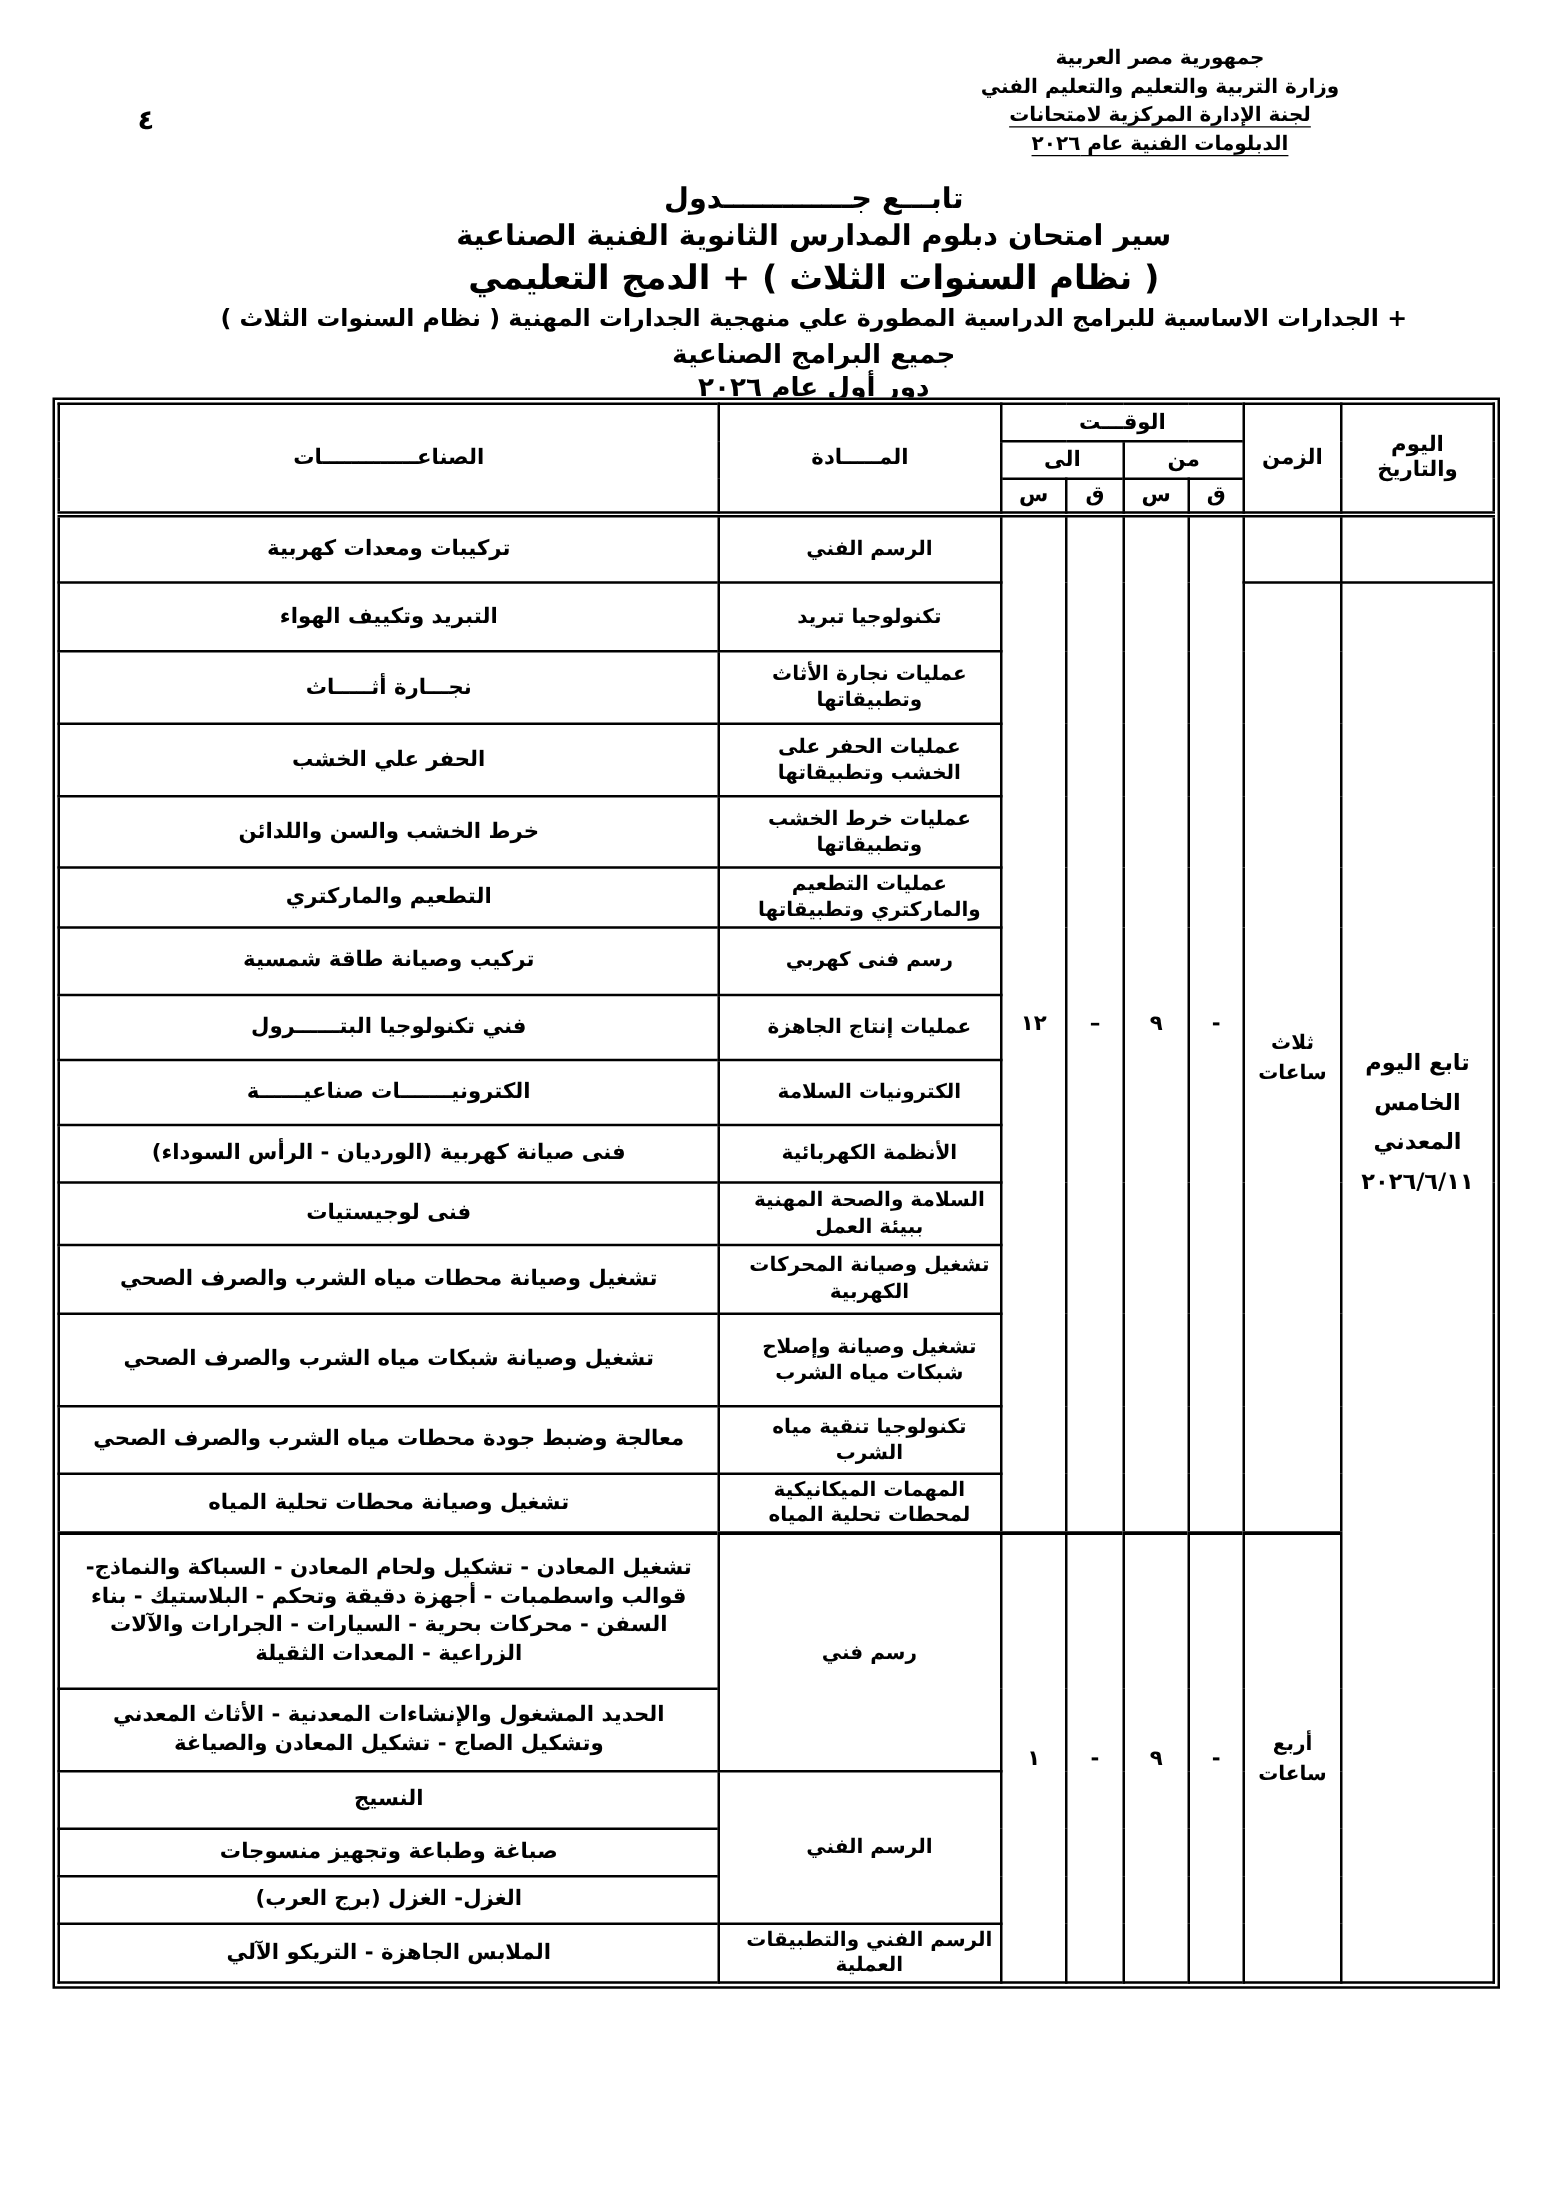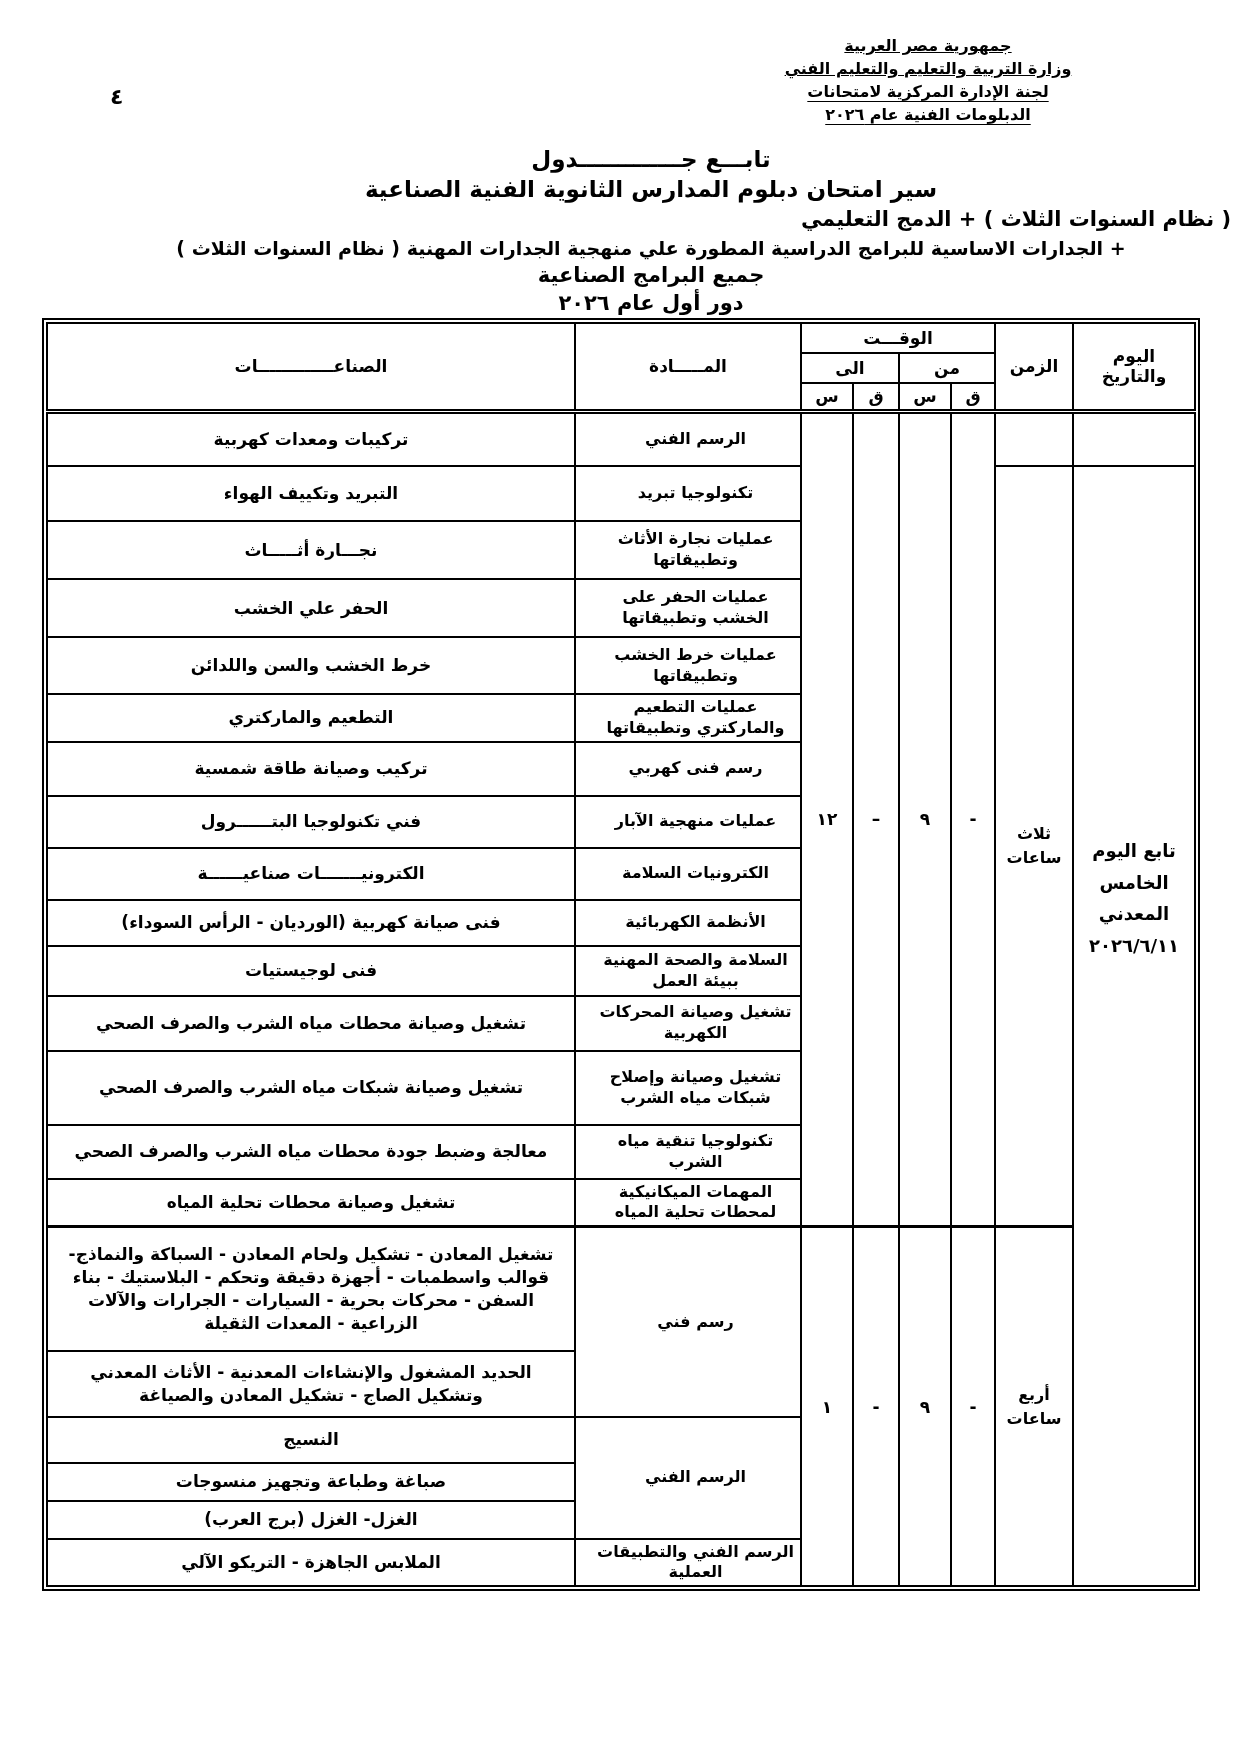--- a/index.html
+++ b/index.html
@@ -4,26 +4,26 @@
 <style>
   html,body { margin:0; padding:0; background:#e8e8e8; }
   .page {
     position:relative; width:1241px; height:1755px; margin:0 auto;
     background:#ffffff; color:#000;
     font-family:"DejaVu Sans", sans-serif; font-weight:bold;
     direction:rtl; overflow:hidden;
   }
   .page-number { position:absolute; top:84px; left:110px; font-size:22px; direction:ltr; }
   .letterhead { position:absolute; top:32px; right:148px; width:330px; text-align:center; font-size:16px; }
-  .letterhead div { margin:4px 0;text-decoration:underline; }
+  .letterhead div { margin:4px 0; }
   .letterhead .u { text-decoration:underline; text-underline-offset:4px; }
   .titles { position:absolute; top:146px; right:10px; width:1160px; text-align:center; line-height:1.18; }
   .t1 { font-size:23px; letter-spacing:1px; }
   .t2 { font-size:23px; margin-top:3px; }
-  .t3 { font-size:21px; margin-top:4px;text-align:right; }
+  .t3 { font-size:27px; margin-top:4px; }
   .t4 { font-size:19px; margin-top:5px; }
   .t5 { font-size:21px; margin-top:4px; }
   .t6 { font-size:21px; margin-top:3px; }
 
   .sched-wrap {
     position:absolute; top:318px; right:41px; width:1158px;
     border:2px solid #000; padding:2px; box-sizing:border-box; background:#fff;
   }
   table.sched { width:100%; border-collapse:collapse; table-layout:fixed; }
   .sched th, .sched td {
@@ -133,21 +133,21 @@
         </tr>
         <tr style="height:41px">
           <td class="subject">عمليات التطعيم والماركتري وتطبيقاتها</td>
           <td class="industry">التطعيم والماركتري</td>
         </tr>
         <tr style="height:54px">
           <td class="subject">رسم فنى كهربي</td>
           <td class="industry">تركيب وصيانة طاقة شمسية</td>
         </tr>
         <tr style="height:52px">
-          <td class="subject">عمليات منهجية الآبار</td>
+          <td class="subject">عمليات إنتاج الجاهزة</td>
           <td class="industry">فني تكنولوجيا البتــــــرول</td>
         </tr>
         <tr style="height:52px">
           <td class="subject">الكترونيات السلامة</td>
           <td class="industry">الكترونيـــــــات صناعيــــــة</td>
         </tr>
         <tr style="height:46px">
           <td class="subject">الأنظمة الكهربائية</td>
           <td class="industry">فنى صيانة كهربية (الورديان - الرأس السوداء)</td>
         </tr>

